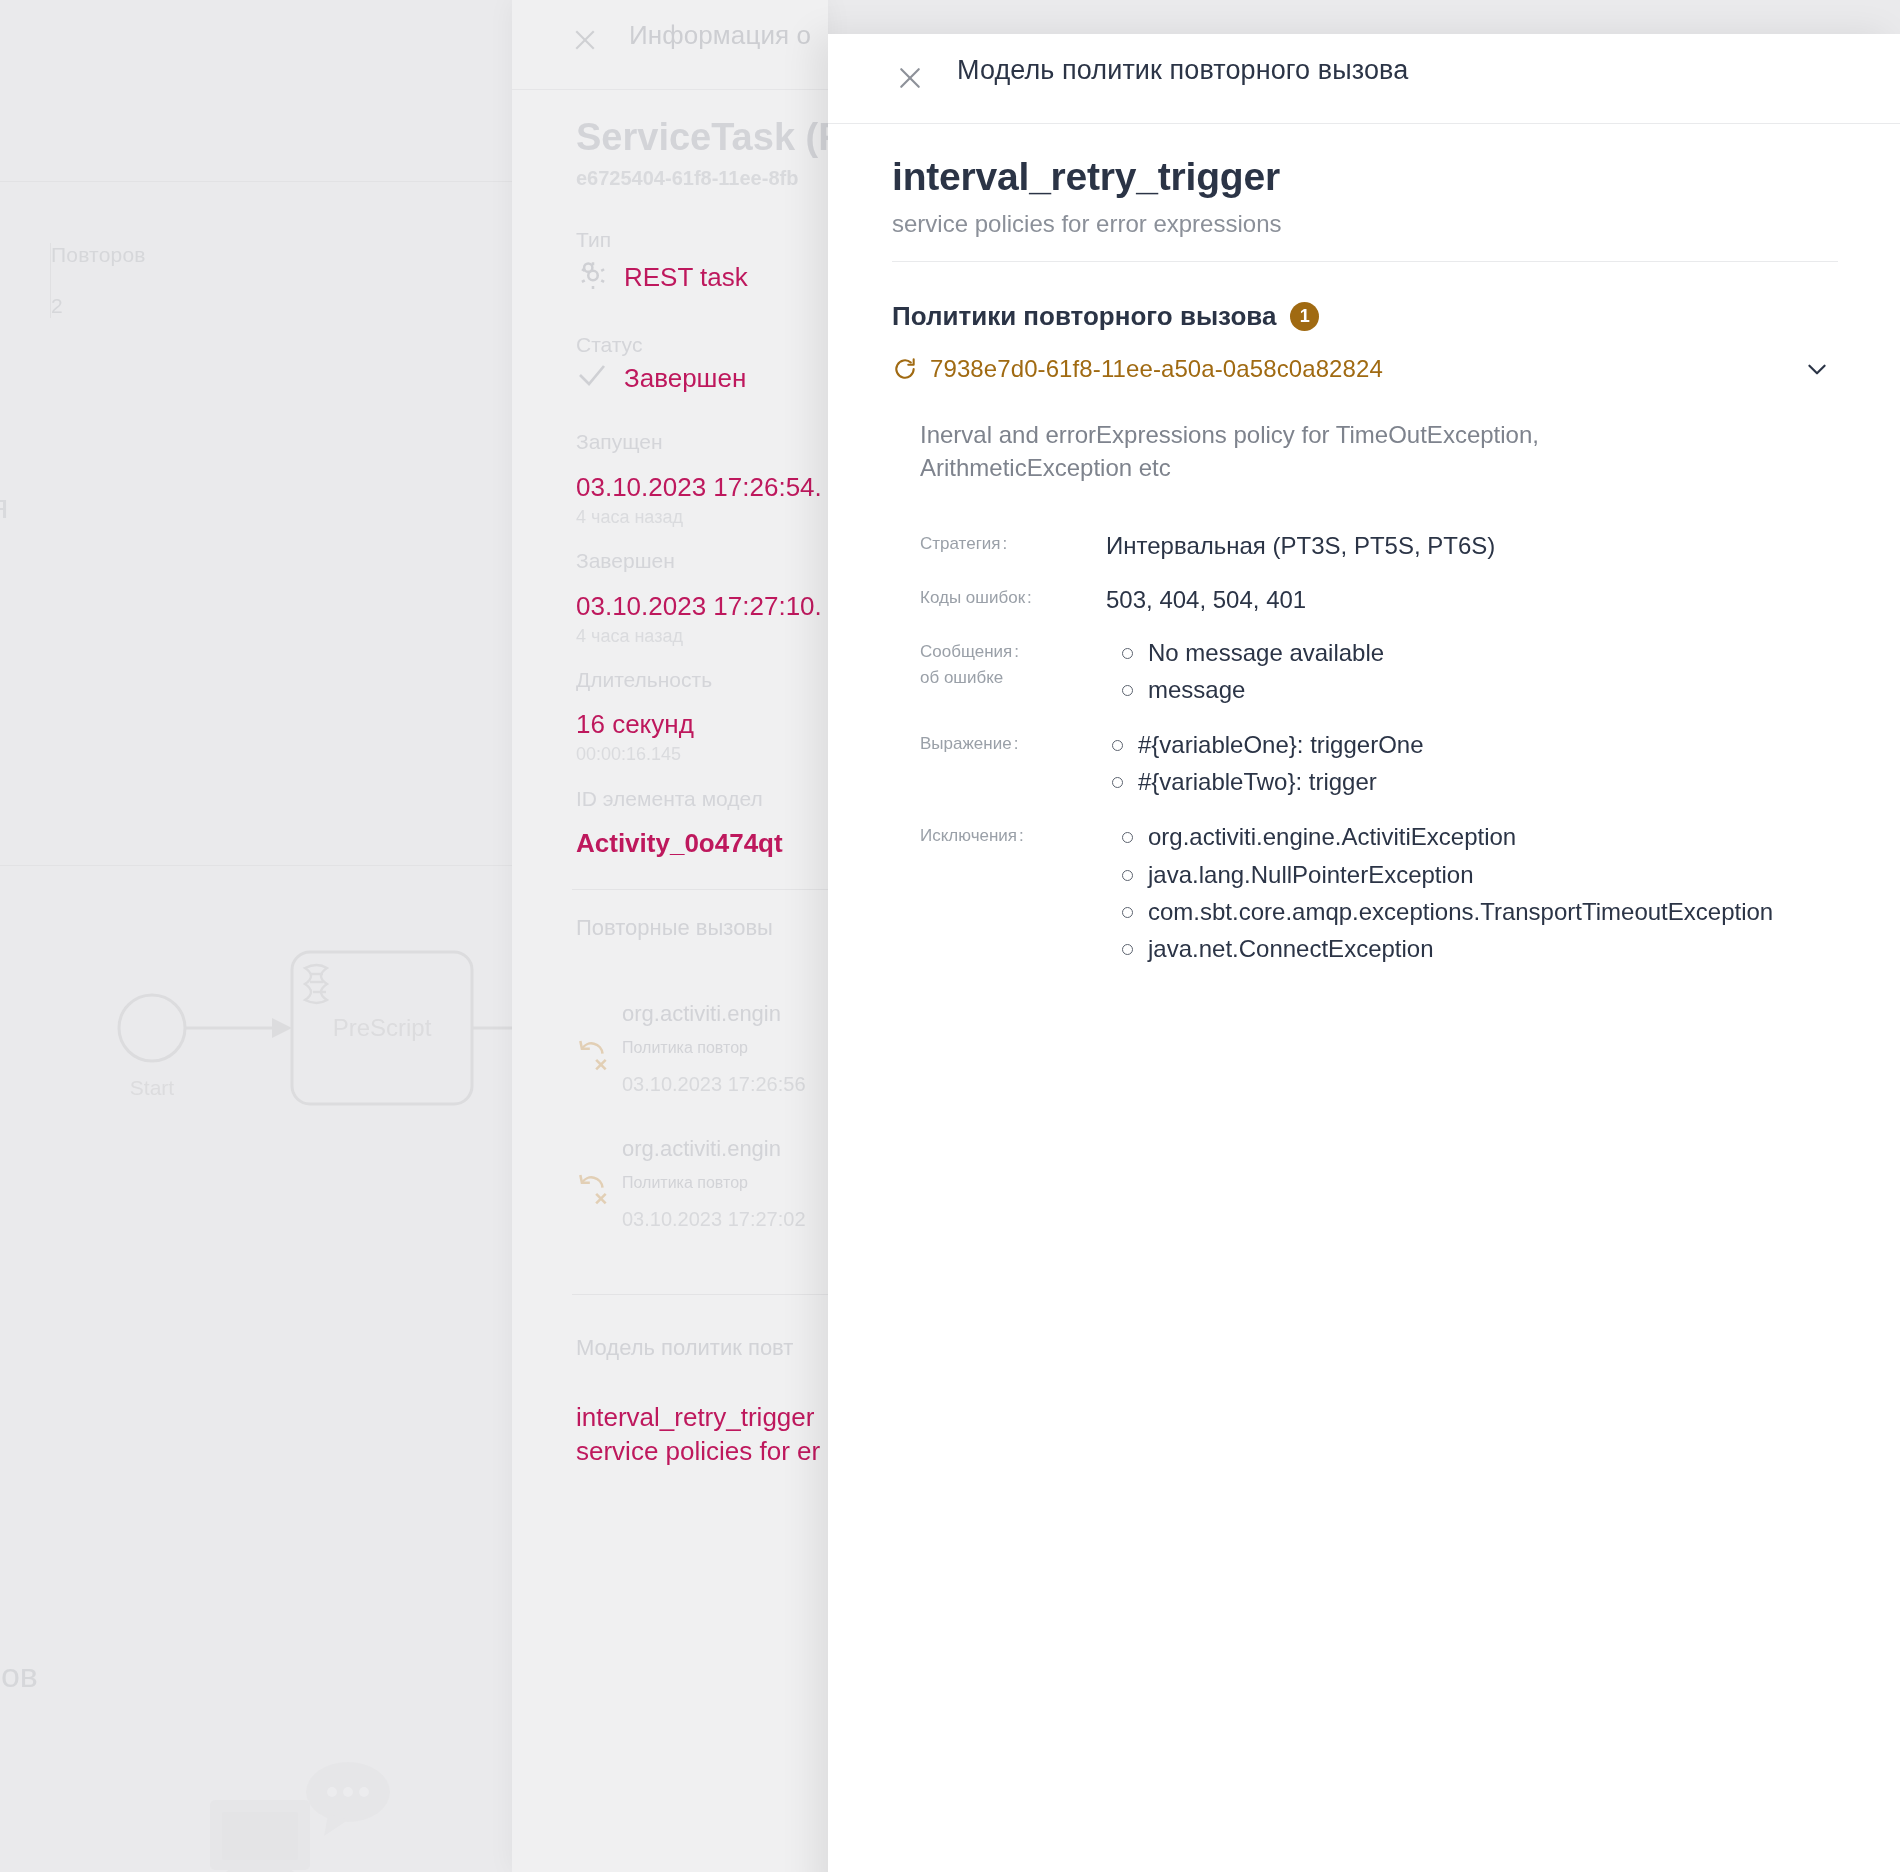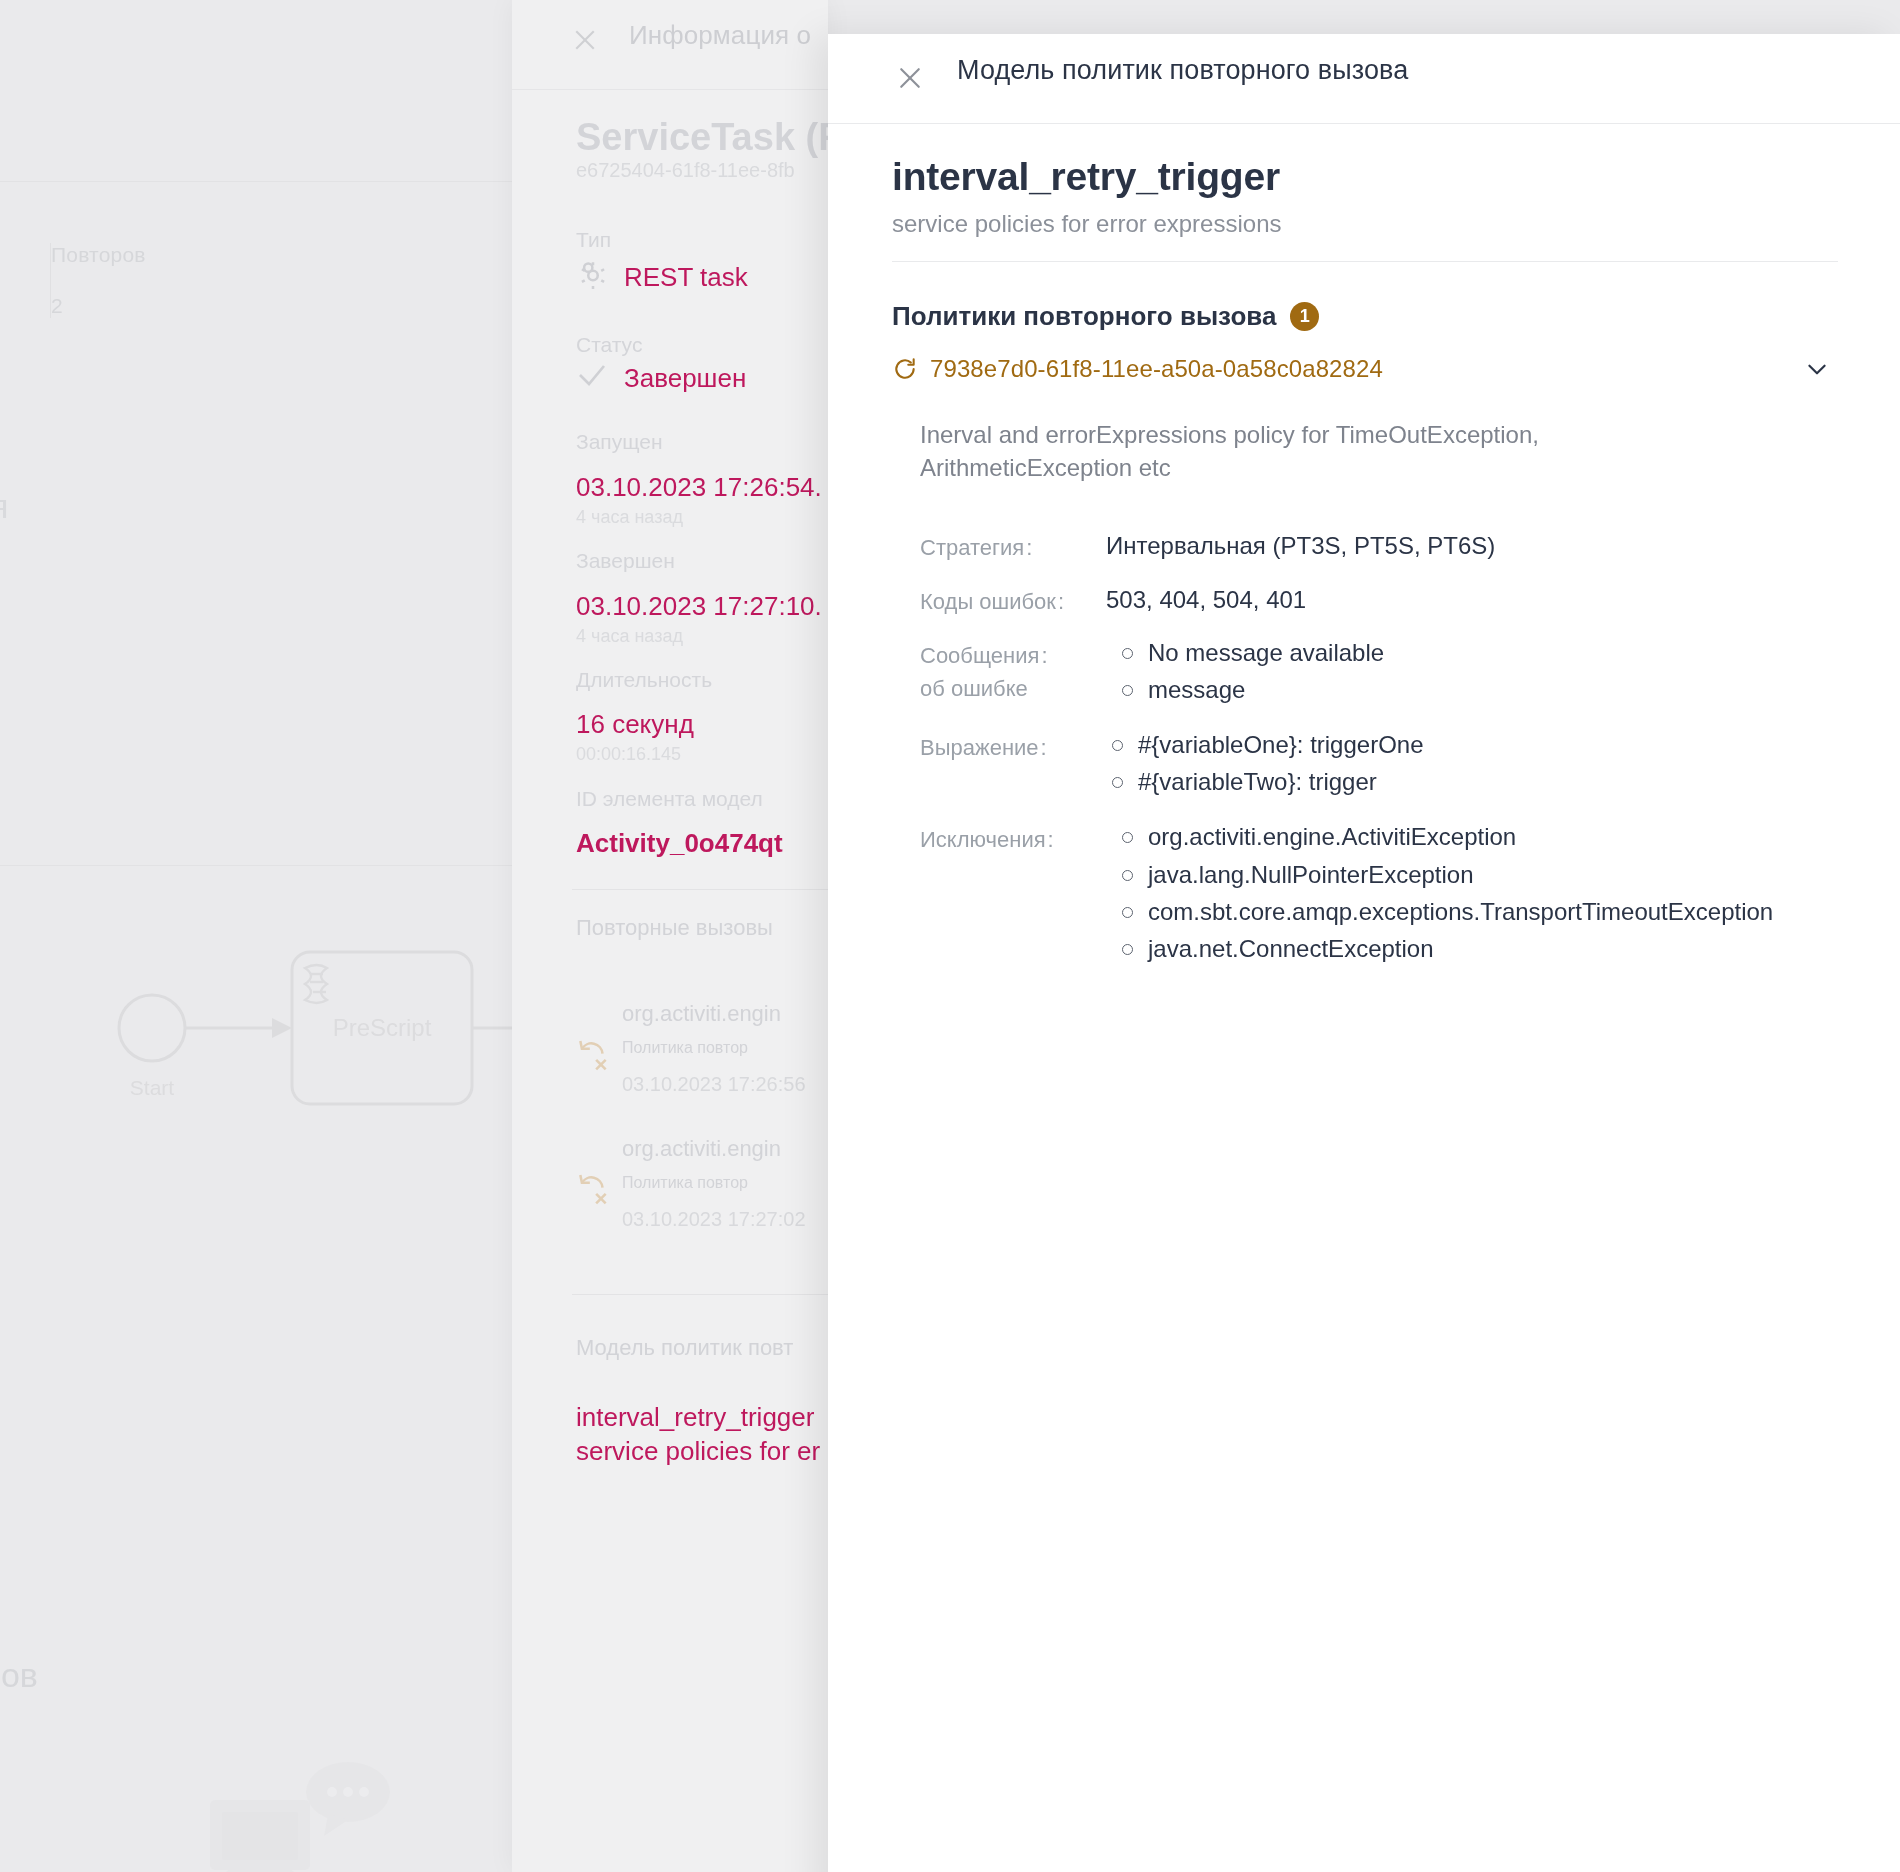--- a/index.html
+++ b/index.html
@@ -45,21 +45,21 @@
     color: #cfd0d3;
   }
   .dm-title {
     position: absolute; left: 117px; top: 20px; font-size: 26px; color: #cdced2;
     white-space: nowrap; letter-spacing: .1px;
   }
   .dm-rule { position: absolute; left: 0; top: 89px; width: 760px; height: 1px; background: #e5e5e7; }
 
   .dm-body { position: absolute; left: 0; top: 89px; width: 760px; }
   .dm-h1 { position: absolute; left: 64px; top: 27px; font-size: 38px; font-weight: bold; color: #d3d4d8; white-space: nowrap; }
-  .dm-uuid { position: absolute; left: 64px; top: 70px; font-size: 20px; color: #d9dadd; white-space: nowrap; }
+  .dm-uuid { position: absolute; left: 64px; top: 78px; font-size: 20px; color: #d9dadd; white-space: nowrap; font-weight: bold; }
 
   .dm-field-label { position: absolute; font-size: 21px; color: #d4d5d9; white-space: nowrap; }
   .dm-field-value { position: absolute; font-size: 26px; color: #be185d; white-space: nowrap; }
   .dm-field-sub   { position: absolute; font-size: 18px; color: #dadbde; white-space: nowrap; }
 
   .dm-icon { position: absolute; color: #cfd0d4; }
 
   .dm-sec-rule { position: absolute; left: 60px; width: 700px; height: 1px; background: #e3e3e5; }
   .dm-sec-title { position: absolute; font-size: 22px; color: #d2d3d7; white-space: nowrap; }
   .dm-retry-main { position: absolute; font-size: 22px; color: #d2d3d7; white-space: nowrap; }
@@ -113,21 +113,21 @@
   .df-policy-chevron svg { stroke: #2b3446; }
 
   .df-desc {
     position: absolute; left: 92px; top: 295px; width: 700px;
     font-size: 24px; line-height: 1.38; color: #7e838d;
   }
 
   .kv { position: absolute; left: 92px; top: 405px; width: 920px; }
   .kv-row { display: flex; margin-bottom: 18px; }
   .kv-key {
-    flex: 0 0 168px; text-align: left; font-size: 22px; color: #9aa0a8;
+    flex: 0 0 168px; text-align: left; font-size: 17px; color: #9aa0a8;
     padding-top: 3px; line-height: 1.5;
   }
   .kv-key .colon { margin-left: 2px; }
   .kv-val { font-size: 24px; color: #2b3446; padding-left: 18px; line-height: 1.5; }
   .kv-list { list-style: none; padding-left: 18px; }
   .kv-list li {
     position: relative; font-size: 24px; color: #2b3446; line-height: 1.38;
     padding-left: 32px; margin-bottom: 4px; white-space: nowrap;
   }
   .kv-list li::before {

